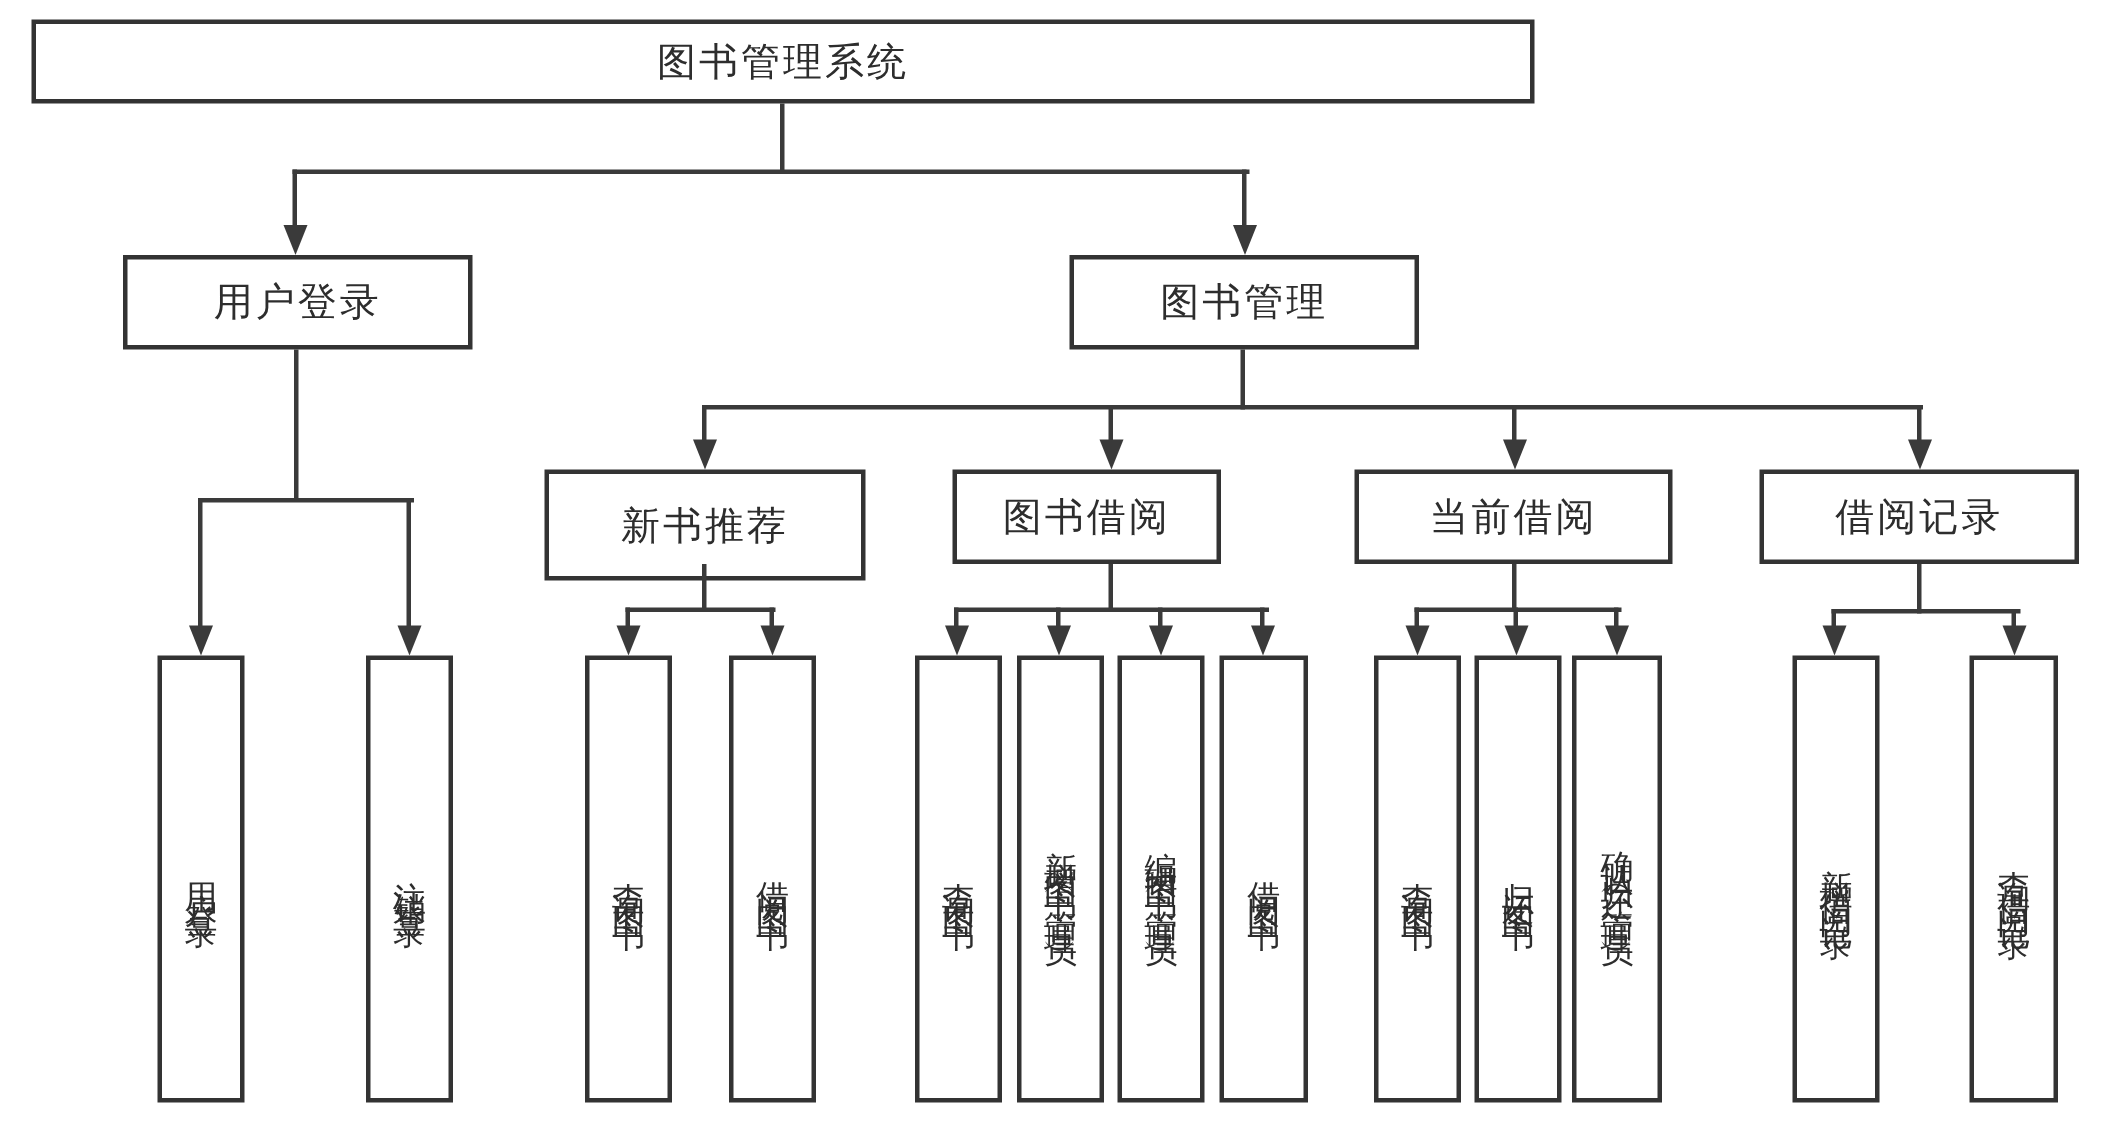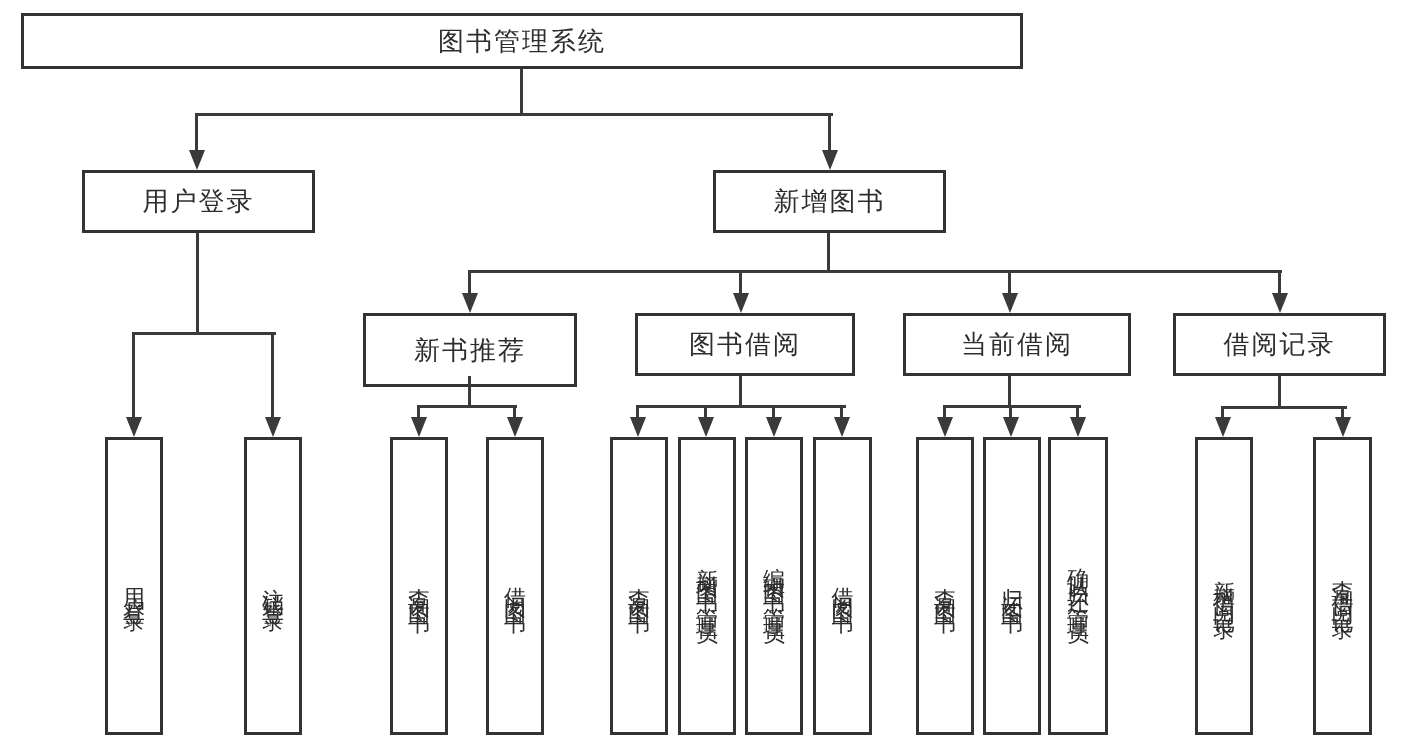--- a/index.html
+++ b/index.html
@@ -39,30 +39,30 @@
 <div id="canvas">
 
   <div class="node" style="left:21px;top:13px;width:1002px;height:56px">
     <span class="lbl">图书管理系统</span>
   </div>
 
   <div class="node" style="left:82px;top:170px;width:233px;height:63px">
     <span class="lbl">用户登录</span>
   </div>
   <div class="node" style="left:713px;top:170px;width:233px;height:63px">
-    <span class="lbl">新增图书</span>
+    <span class="lbl">图书管理</span>
   </div>
 
   <div class="node" style="left:363px;top:313px;width:214px;height:74px">
     <span class="lbl">新书推荐</span>
   </div>
-  <div class="node" style="left:635px;top:313px;width:220px;height:63px">
+  <div class="node" style="left:635px;top:313px;width:179px;height:63px">
     <span class="lbl">图书借阅</span>
   </div>
-  <div class="node" style="left:903px;top:313px;width:228px;height:63px">
+  <div class="node" style="left:903px;top:313px;width:212px;height:63px">
     <span class="lbl">当前借阅</span>
   </div>
   <div class="node" style="left:1173px;top:313px;width:213px;height:63px">
     <span class="lbl">借阅记录</span>
   </div>
 
   <div class="leaf" style="left:105px;top:437px;width:58px;height:298px">
     <span class="vlbl">用户登录</span>
   </div>
   <div class="leaf" style="left:244px;top:437px;width:58px;height:298px">

